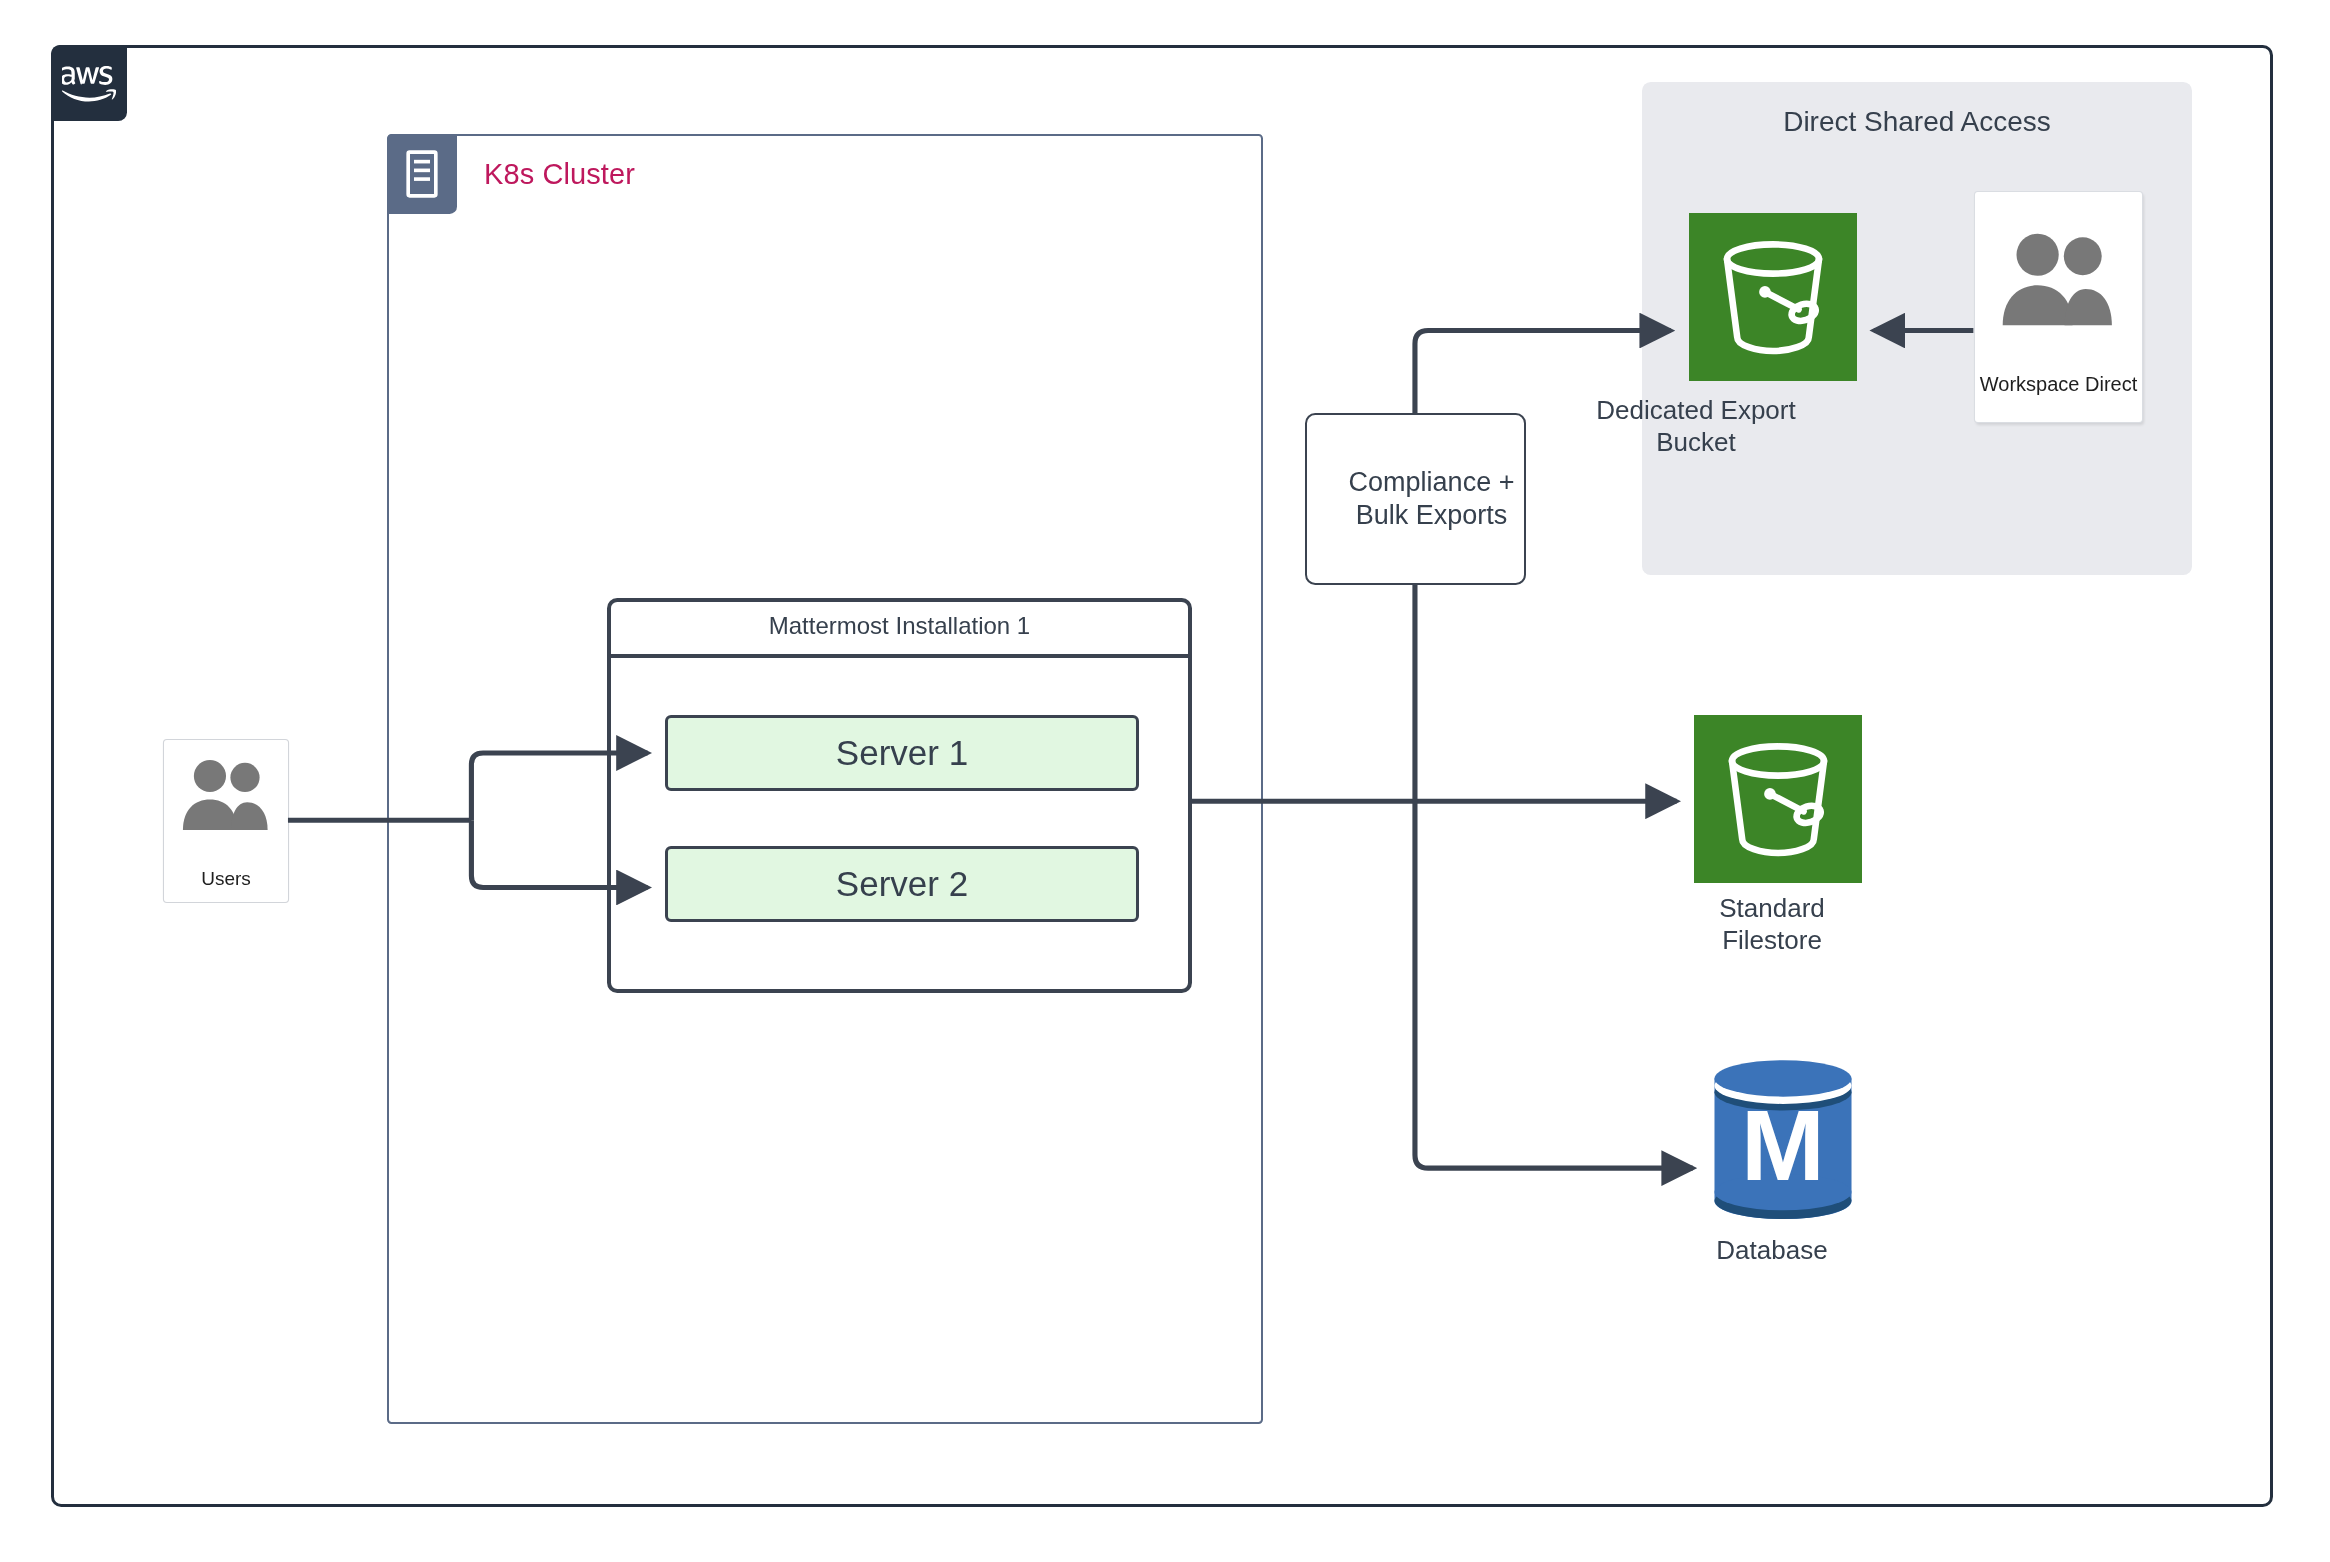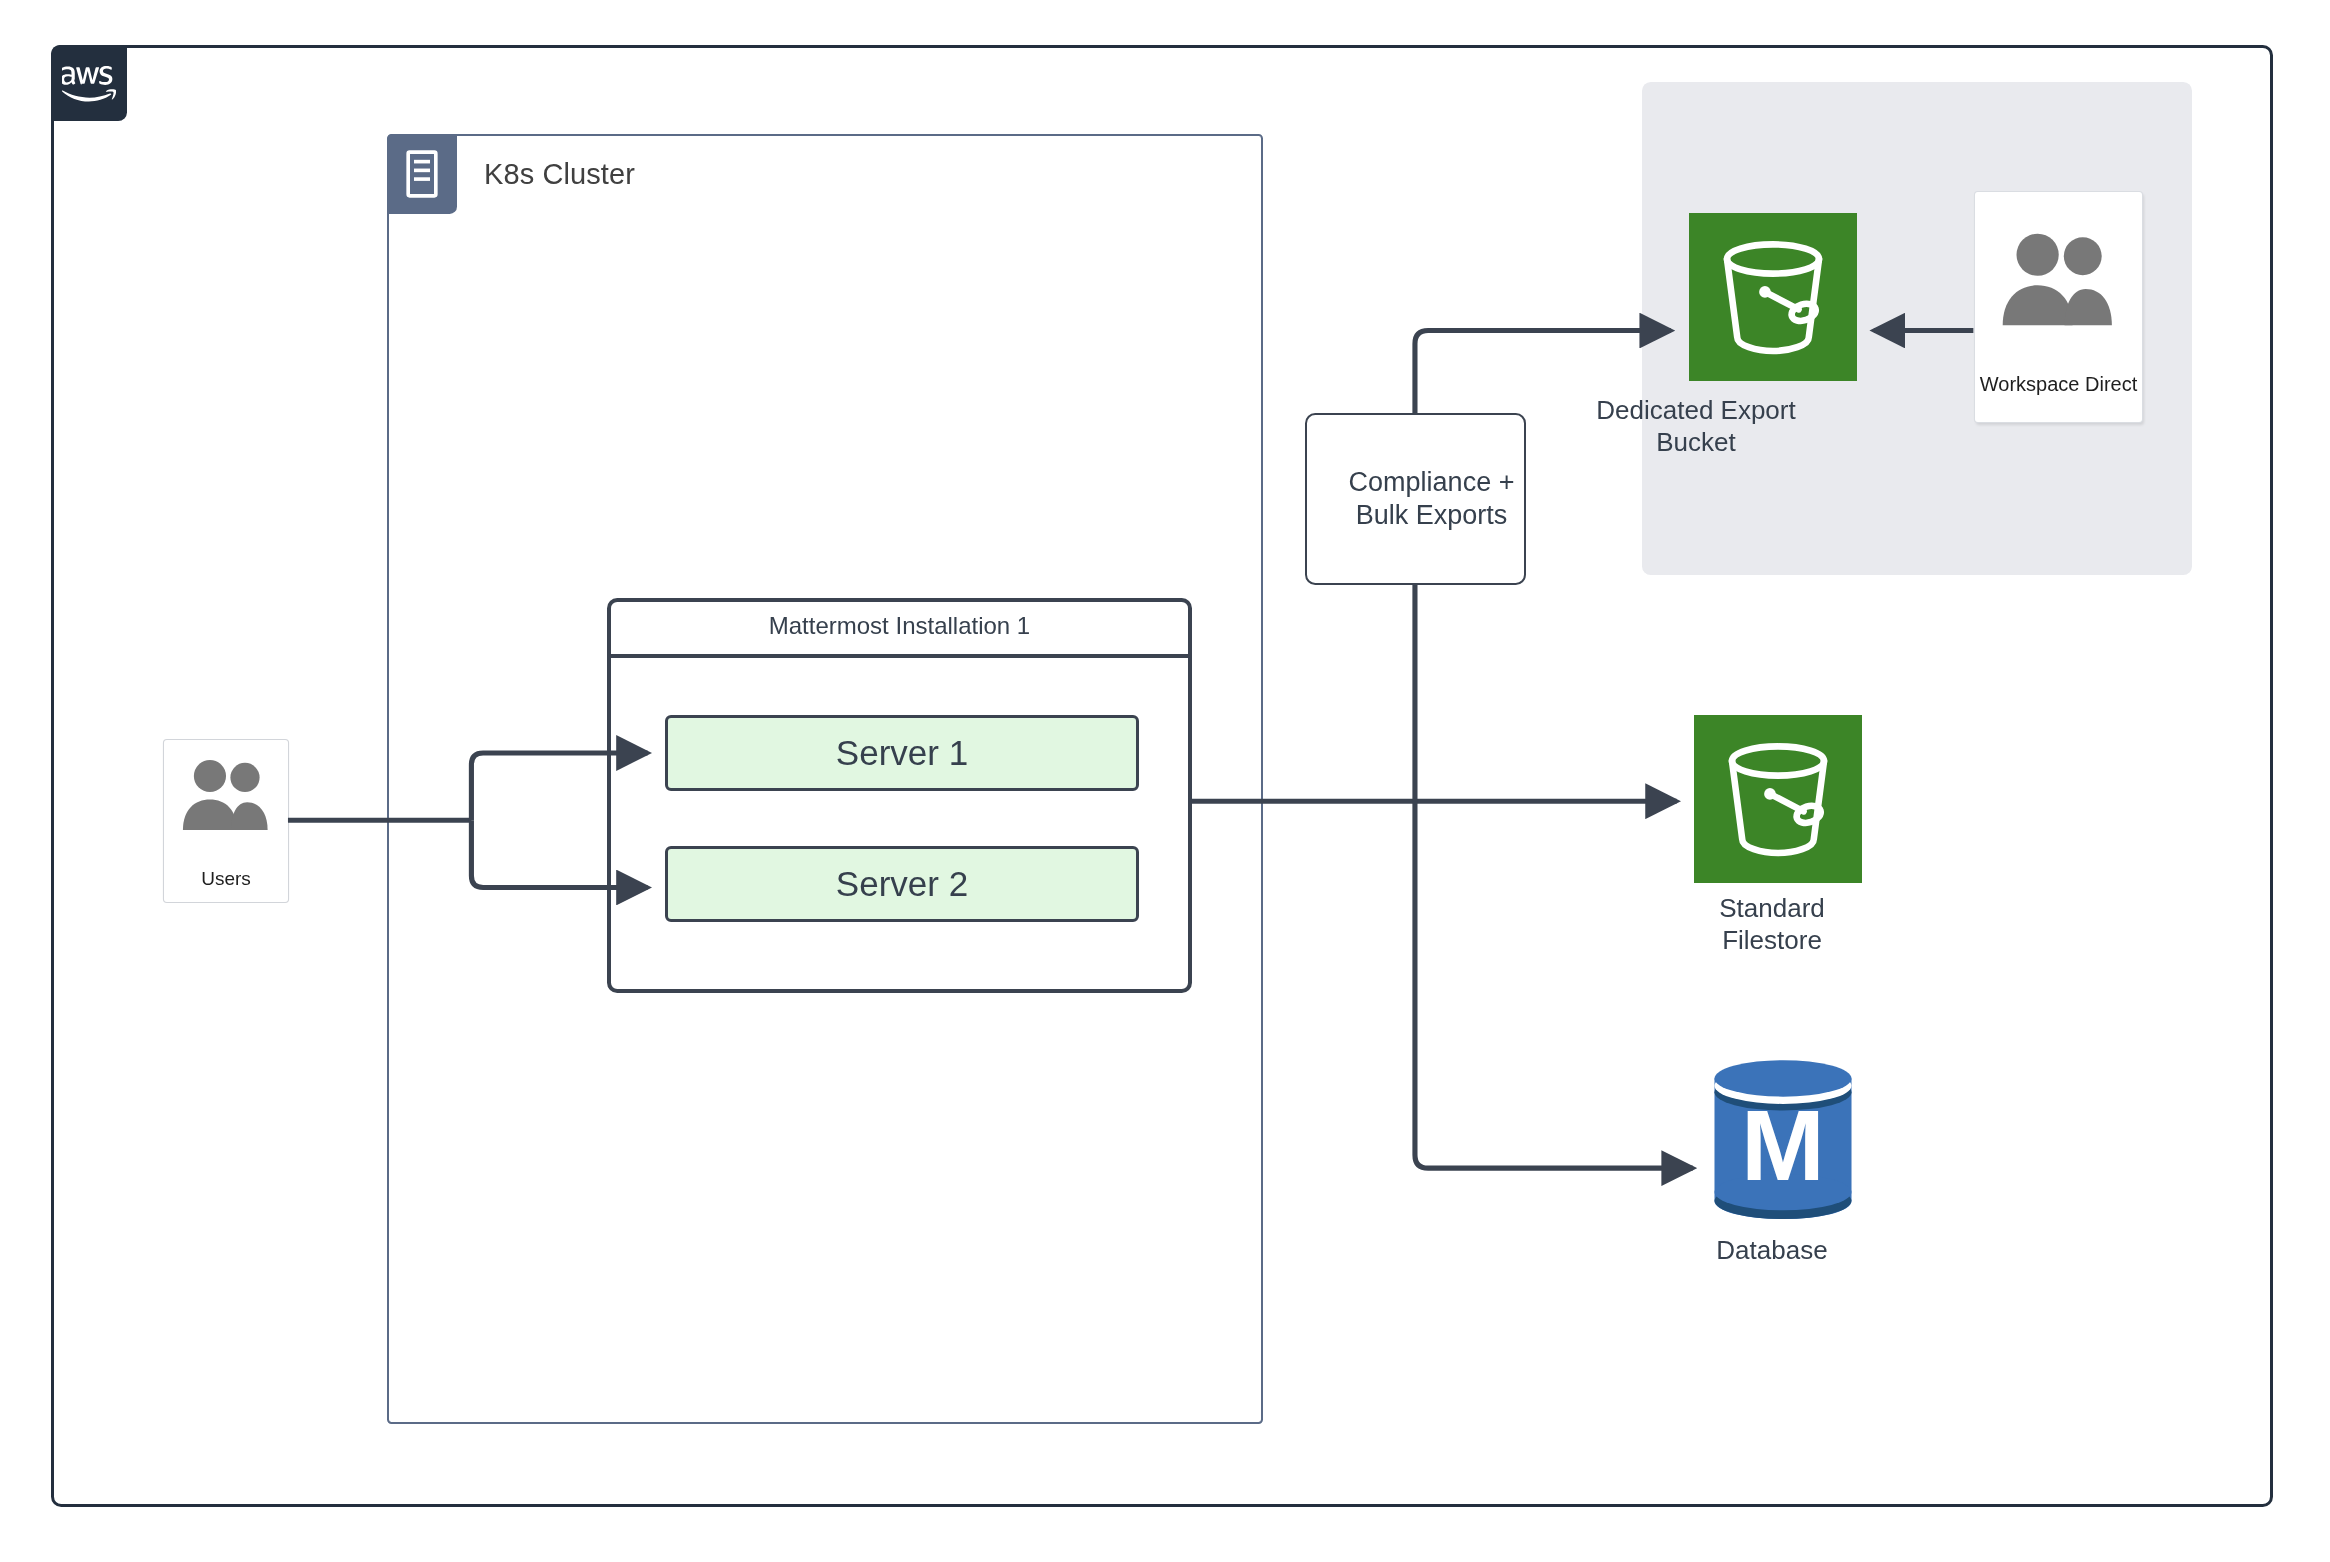--- a/index.html
+++ b/index.html
@@ -73,21 +73,21 @@
     border-radius: 5.8px 0 7.3px 0;
     display: flex;
     align-items: center;
     justify-content: center;
   }
   #k8s-title {
     position: absolute;
     left: 484px;
     top: 158px;
     font-size: 29px;
-    color: #404040;
+    color: #be185d;
     white-space: nowrap;
     letter-spacing: 0.1px;
   }
 
   
   #mm-box {
     position: absolute;
     left: 607px;
     top: 598px;
     width: 585px;
@@ -340,20 +340,21 @@
   </div>
 
   <div class="server-box" id="server-1">
     <span class="server-label">Server 1</span>
   </div>
   <div class="server-box" id="server-2">
     <span class="server-label">Server 2</span>
   </div>
 
   <div id="dsa-panel"></div>
+  <div id="dsa-title">Direct Shared Access</div>
 
   <div class="bucket-icon" id="bucket-export">
     <svg viewBox="0 0 230 230" aria-hidden="true">
       <g fill="none" stroke="#ffffff" stroke-width="9" stroke-linejoin="round" stroke-linecap="round">
         <ellipse cx="115" cy="63" rx="63" ry="20"></ellipse>
         <path d="M52 63 L66 170 C66 181 92 189 115 189 C138 189 164 181 164 170 L178 63"></path>
         <path d="M104 108 L150 132"></path>
         <ellipse cx="157" cy="136" rx="17" ry="11" transform="rotate(-18 157 136)"></ellipse>
       </g>
       <circle cx="104" cy="108" r="8" fill="#ffffff"></circle>

